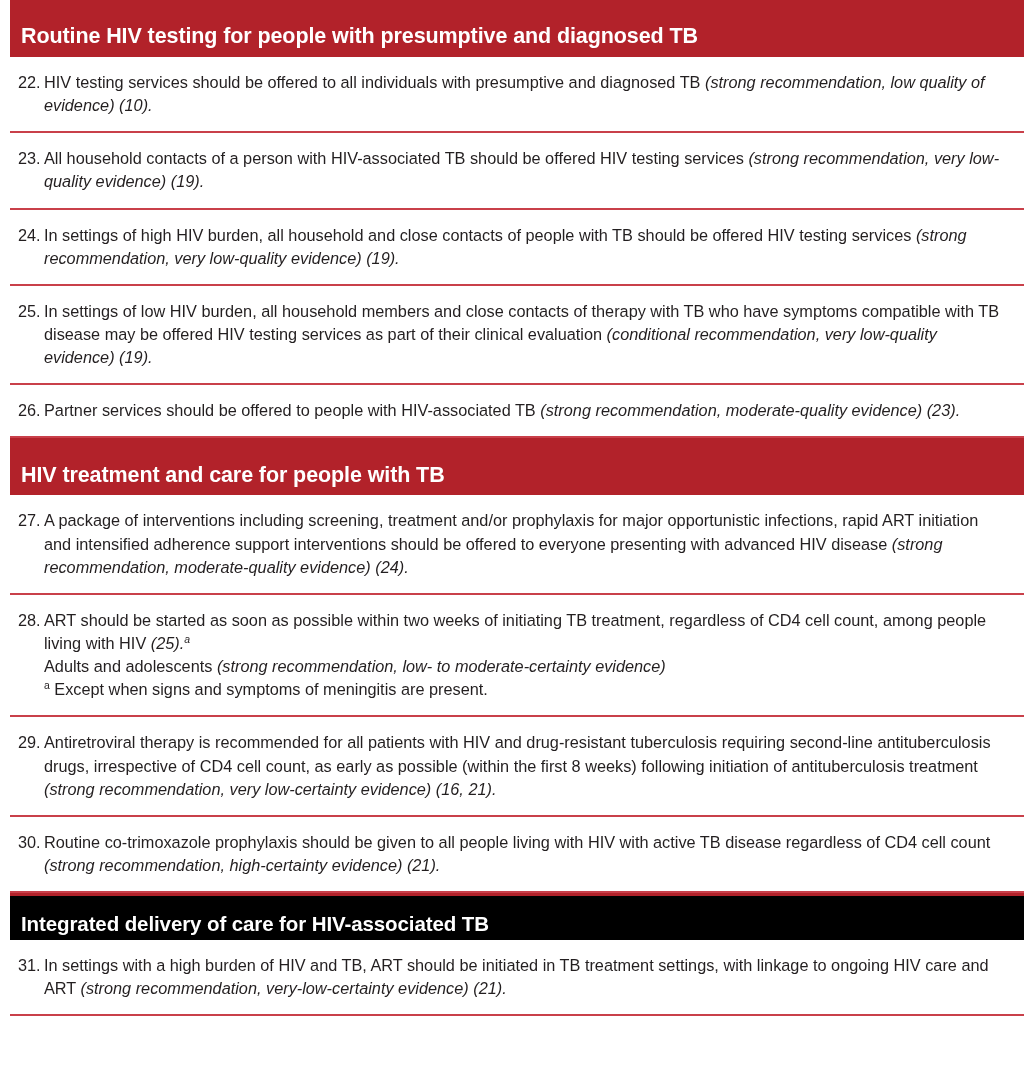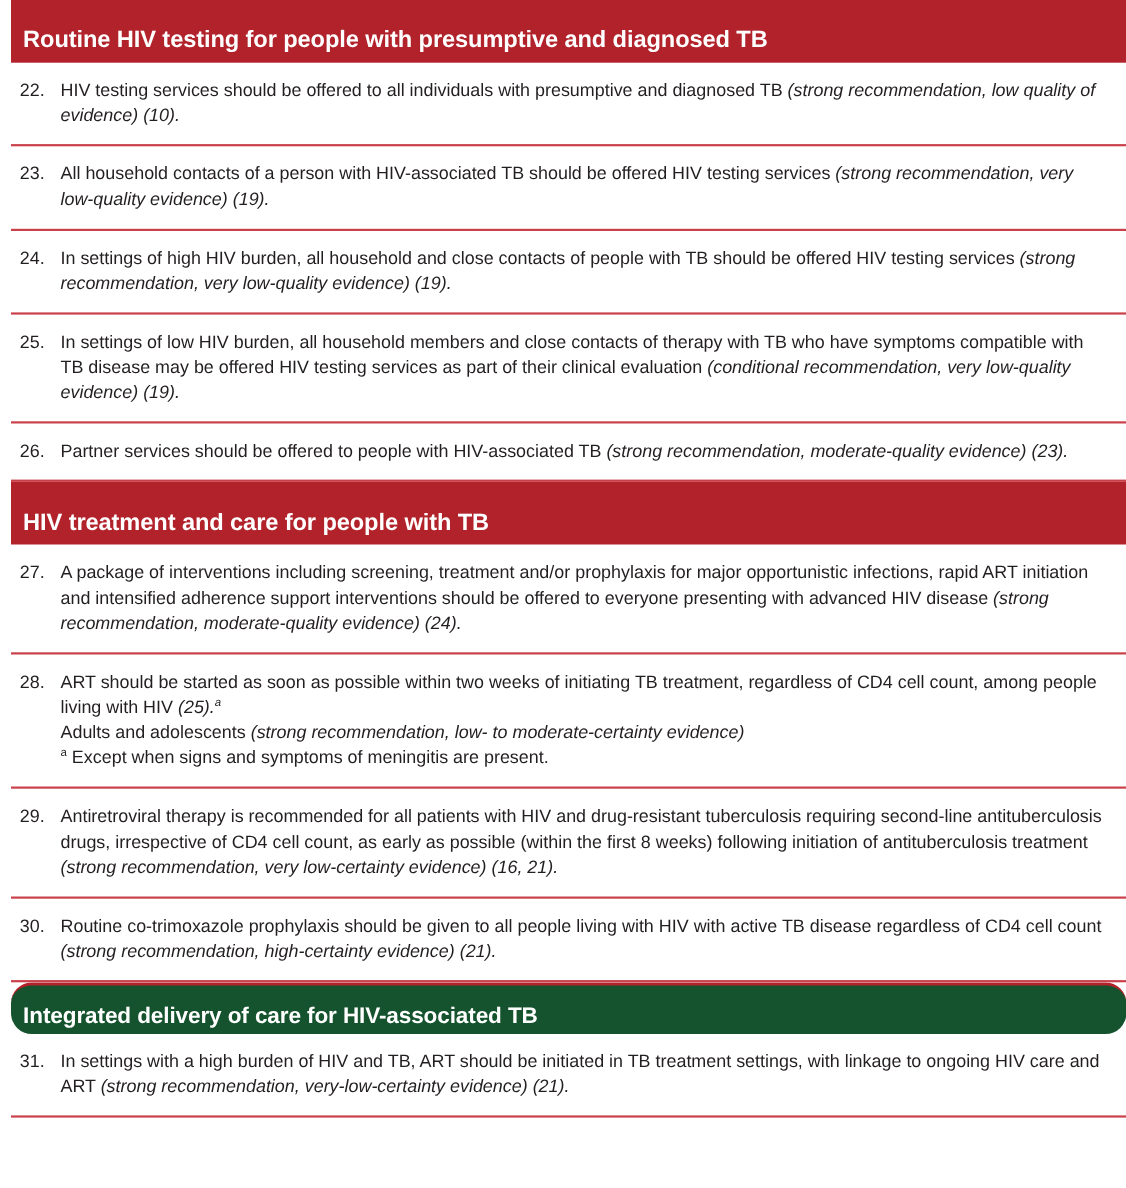--- a/index.html
+++ b/index.html
@@ -28,26 +28,25 @@
     margin: 0 0 0 10px;
     padding: 6px 0 8px 11px;
     display: flex;
     align-items: flex-end;
     min-height: 57px;
   }
   .section-header.dark {
     background: #b2222a;
   }
   .section-header.light {
-    background: #14532d;
+    background: #000000;
     border-top: 3px solid #b2222a;
     min-height: 46px;
     padding-top: 16px;
     padding-bottom: 4px;
-    border-radius: 19px;
   }
   .section-header-title {
     color: #ffffff;
     font-weight: bold;
     font-size: 21.5px;
     line-height: 1.15;
     letter-spacing: -0.1px;
   }
   .section-header.light .section-header-title {
     font-size: 20.5px;
@@ -76,21 +75,20 @@
   }
   .rec-num {
     flex: 0 0 auto;
     width: 26px;
     text-align: left;
     white-space: nowrap;
   }
   .rec-body {
     flex: 1 1 auto;
     min-width: 0;
-    margin-left: 11px;
   }
   .rec-line { display: block; }
   .rec-body i, .rec-body em {
     font-style: italic;
   }
   .footnote-line {
     display: block;
     font-size: 16.3px;
   }
   sup.fn {

